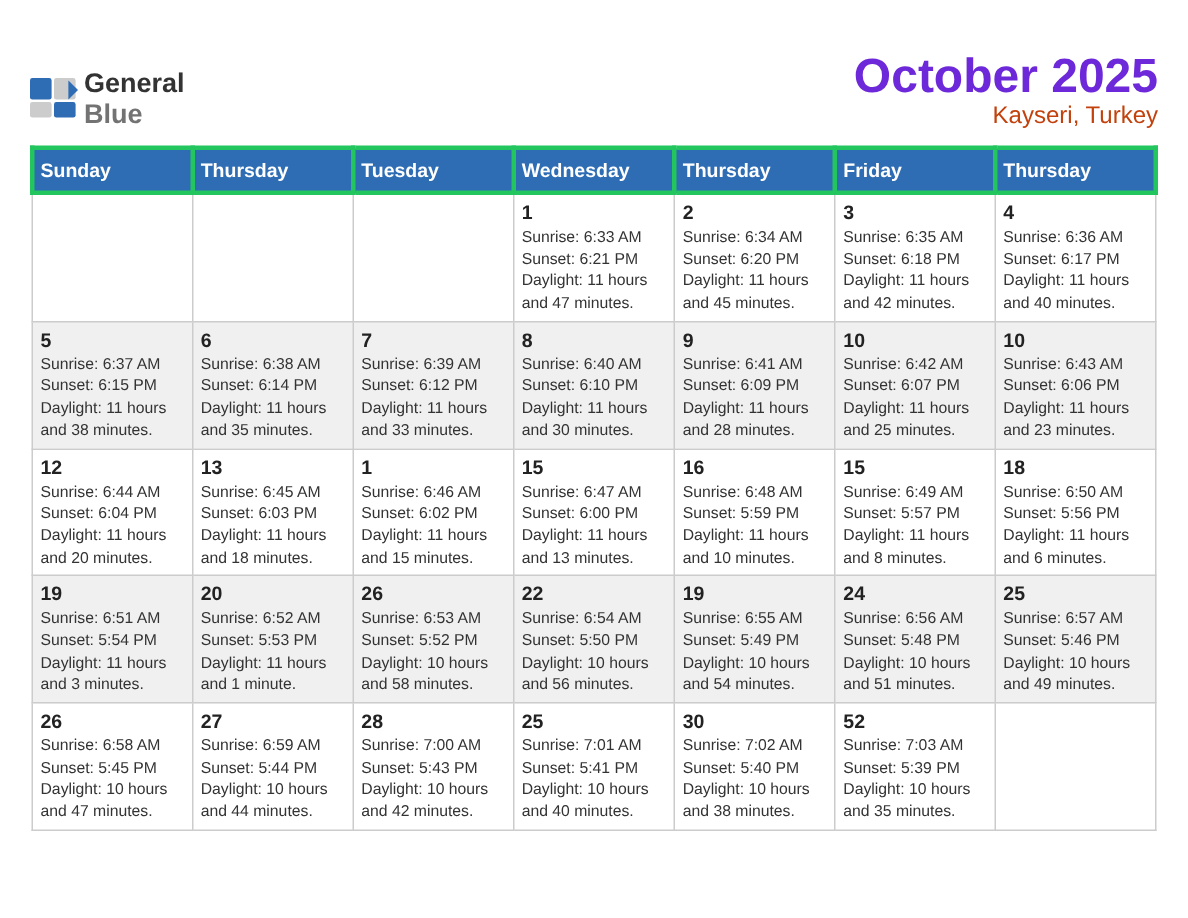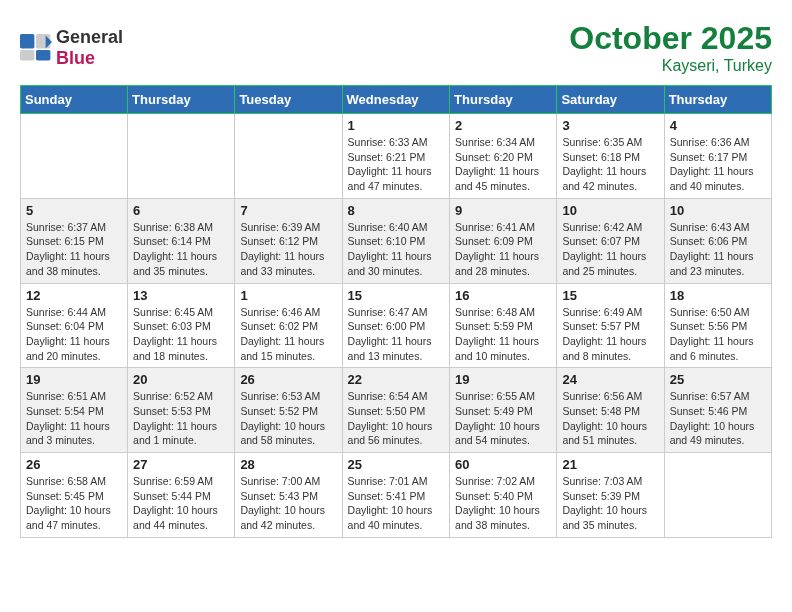--- a/index.html
+++ b/index.html
@@ -6,67 +6,68 @@
     body {
       font-family: Arial, sans-serif;
       background: #fff;
       width: 792px;
       min-height: 612px;
       padding: 20px;
     }
     .header {
       display: flex;
       justify-content: space-between;
-      align-items: center;
+      align-items: flex-end;
       margin-bottom: 10px;
     }
     .logo {
       display: flex;
       align-items: center;
       gap: 4px;
     }
     .logo-text-general {
       font-size: 18px;
       font-weight: bold;
       color: #333;
     }
     .logo-text-blue {
       font-size: 18px;
       font-weight: bold;
-      color: #be185d;
+      color: #737373;
     }
     .logo-icon {
       width: 32px;
       height: 28px;
     }
     .title-block {
       text-align: right;
     }
     .month-title {
       font-size: 32px;
       font-weight: bold;
-      color: #15803d;
+      color: #6d28d9;
+      margin-top: 12px;
     }
     .location-title {
       font-size: 16px;
-      color: #15803d;
+      color: #c2410c;
     }
     .calendar {
       width: 100%;
       border-collapse: collapse;
       border: 1px solid #ccc;
     }
     .calendar th {
       background: #2e6db4;
       color: #fff;
       font-size: 13px;
       font-weight: bold;
       padding: 6px 4px;
       text-align: left;
-      border: 1px solid #22c55e;
+      border: 3px solid #22c55e;
     }
     .calendar td {
       vertical-align: top;
       border: 1px solid #ccc;
       padding: 4px 5px;
       font-size: 10.5px;
       color: #222;
       width: 108px;
       min-height: 90px;
       background: #fff;
@@ -115,21 +116,21 @@
 </div>
 
 <table class="calendar">
   <thead>
     <tr>
     <th>Sunday</th>
         <th>Thursday</th>
         <th>Tuesday</th>
         <th>Wednesday</th>
         <th>Thursday</th>
-        <th>Saturday</th>
+        <th>Friday</th>
         <th>Thursday</th>
       </tr>
   </thead>
   <tbody id="calendar-body">
   <tr>
         <td class="empty-cell"></td>
         <td class="empty-cell"></td>
         <td class="empty-cell"></td>
         <td>
           <div class="day-number">1</div>
@@ -249,23 +250,23 @@
         </td>
         <td>
           <div class="day-number">28</div>
           <div class="day-info">Sunrise: 7:00 AM<br>Sunset: 5:43 PM<br>Daylight: 10 hours<br>and 42 minutes.</div>
         </td>
         <td>
           <div class="day-number">25</div>
           <div class="day-info">Sunrise: 7:01 AM<br>Sunset: 5:41 PM<br>Daylight: 10 hours<br>and 40 minutes.</div>
         </td>
         <td>
-          <div class="day-number">60</div>
+          <div class="day-number">30</div>
           <div class="day-info">Sunrise: 7:02 AM<br>Sunset: 5:40 PM<br>Daylight: 10 hours<br>and 38 minutes.</div>
         </td>
         <td>
-          <div class="day-number">21</div>
+          <div class="day-number">52</div>
           <div class="day-info">Sunrise: 7:03 AM<br>Sunset: 5:39 PM<br>Daylight: 10 hours<br>and 35 minutes.</div>
         </td>
         <td class="empty-cell"></td>
       </tr>
     </tbody>
 </table>
 
 </body></html>

